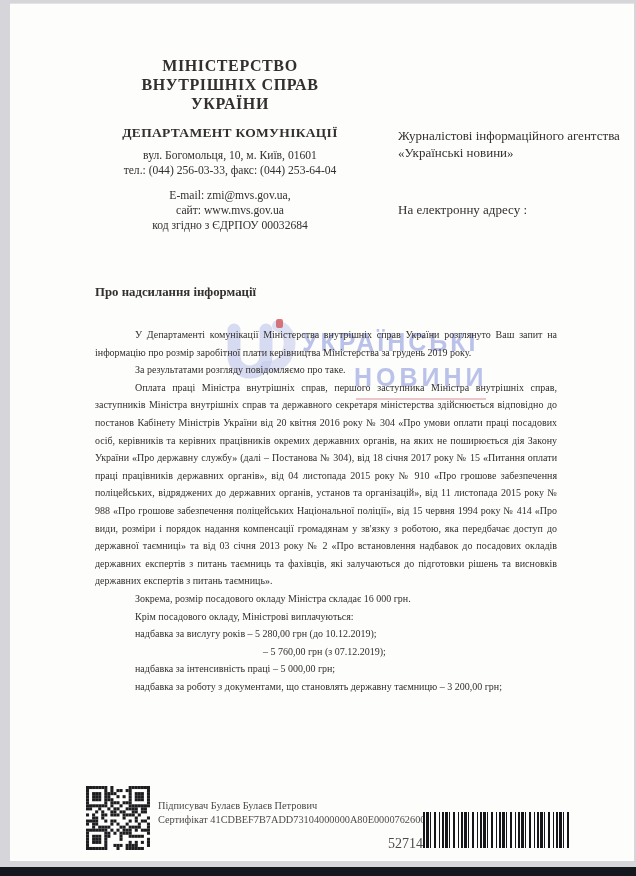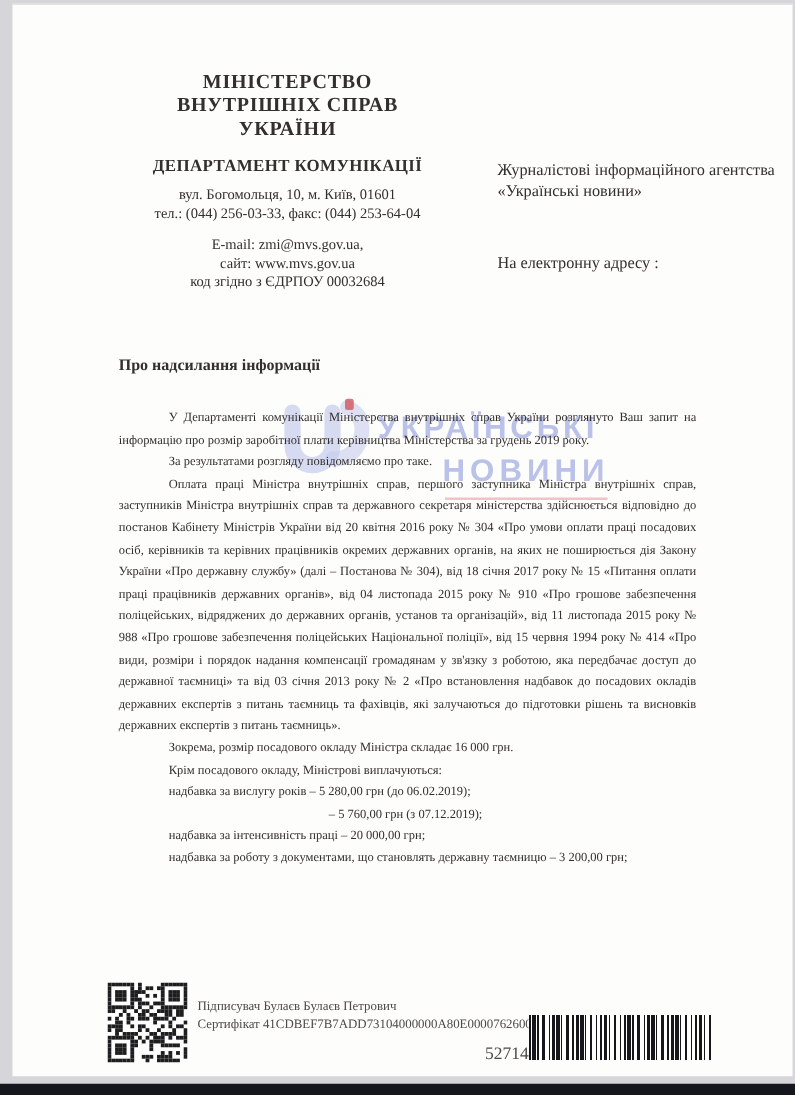--- a/index.html
+++ b/index.html
@@ -86,23 +86,23 @@
   </div>
 
   <div class="subject">Про надсилання інформації</div>
 
   <div class="bodytext">
     <p>У Департаменті комунікації Міністерства внутрішніх справ України розглянуто Ваш запит на інформацію про розмір заробітної плати керівництва Міністерства за грудень 2019 року.</p>
     <p>За результатами розгляду повідомляємо про таке.</p>
     <p>Оплата праці Міністра внутрішніх справ, першого заступника Міністра внутрішніх справ, заступників Міністра внутрішніх справ та державного секретаря міністерства здійснюється відповідно до постанов Кабінету Міністрів України від 20 квітня 2016 року № 304 «Про умови оплати праці посадових осіб, керівників та керівних працівників окремих державних органів, на яких не поширюється дія Закону України «Про державну службу» (далі – Постанова № 304), від 18 січня 2017 року № 15 «Питання оплати праці працівників державних органів», від 04 листопада 2015 року № 910 «Про грошове забезпечення поліцейських, відряджених до державних органів, установ та організацій», від 11 листопада 2015 року № 988 «Про грошове забезпечення поліцейських Національної поліції», від 15 червня 1994 року № 414 «Про види, розміри і порядок надання компенсації громадянам у зв'язку з роботою, яка передбачає доступ до державної таємниці» та від 03 січня 2013 року № 2 «Про встановлення надбавок до посадових окладів державних експертів з питань таємниць та фахівців, які залучаються до підготовки рішень та висновків державних експертів з питань таємниць».</p>
     <p>Зокрема, розмір посадового окладу Міністра складає 16 000 грн.</p>
     <p>Крім посадового окладу, Міністрові виплачуються:</p>
-    <p>надбавка за вислугу років – 5 280,00 грн (до 06.02.2019);</p>
+    <p>надбавка за вислугу років – 5 280,00 грн (до 10.12.2019);</p>
     <p class="amount-line">– 5 760,00 грн (з 07.12.2019);</p>
-    <p>надбавка за інтенсивність праці – 20 000,00 грн;</p>
+    <p>надбавка за інтенсивність праці – 5 000,00 грн;</p>
     <p>надбавка за роботу з документами, що становлять державну таємницю – 3 200,00 грн;</p>
   </div>
 
   <div class="qr"><svg width="64" height="64" viewBox="0 0 63 63" fill="#1d1d20">
         <rect x="0" y="0" width="3" height="3"></rect>
         <rect x="3" y="0" width="3" height="3"></rect>
         <rect x="6" y="0" width="3" height="3"></rect>
         <rect x="9" y="0" width="3" height="3"></rect>
         <rect x="12" y="0" width="3" height="3"></rect>
         <rect x="15" y="0" width="3" height="3"></rect>

